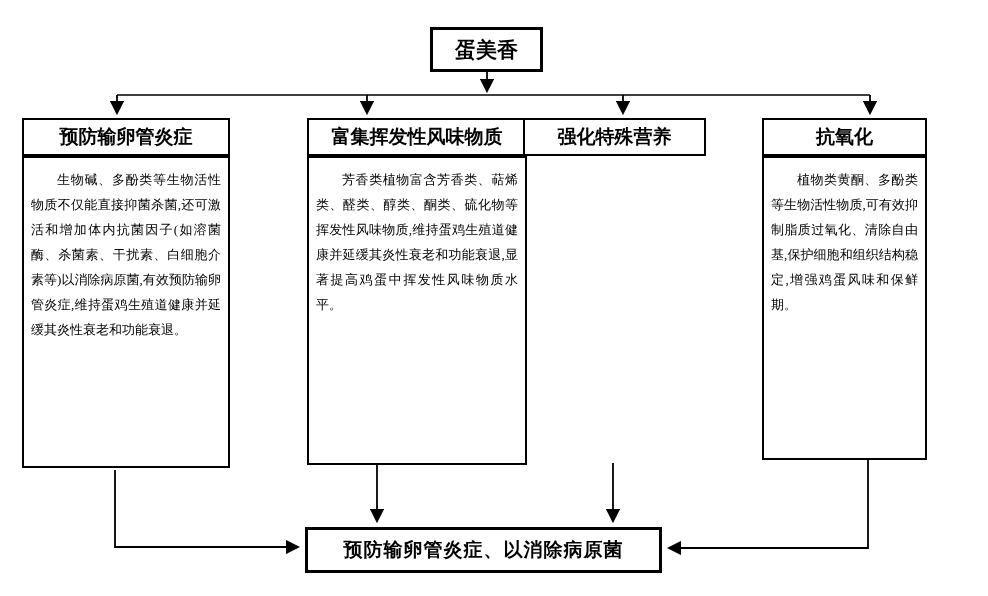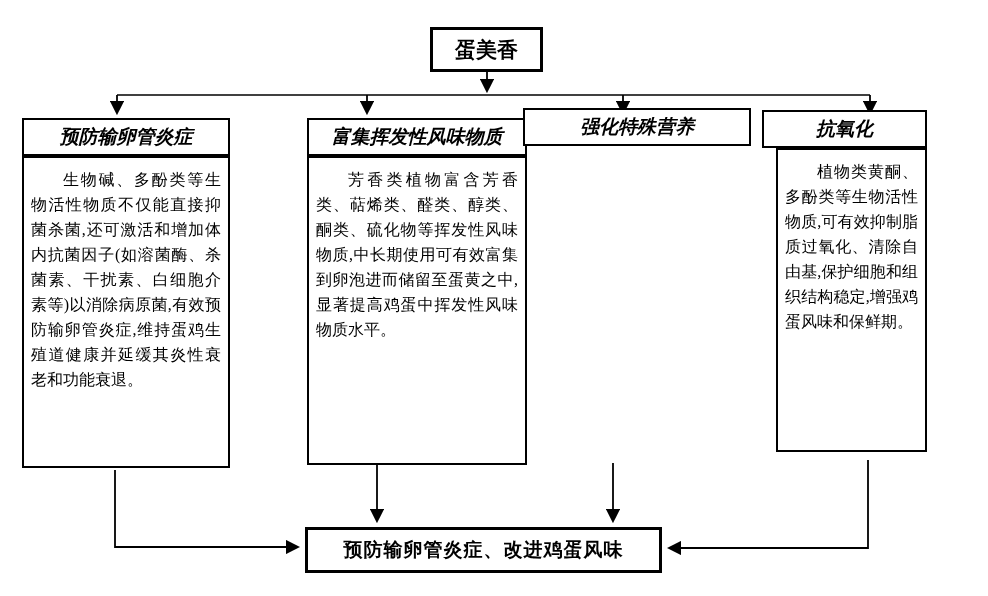--- a/index.html
+++ b/index.html
@@ -67,41 +67,40 @@
     border: 2px solid #000000;
     background: #ffffff;
     height: 38px;
     display: flex;
     align-items: center;
     justify-content: center;
     font-family: "Liberation Sans", sans-serif;
     font-weight: bold;
     font-size: 19px;
     white-space: nowrap;
-    font-style: italic;
   }
   .branch-body {
     box-sizing: border-box;
     border: 2px solid #000000;
     background: #ffffff;
     padding: 9px 7px 0 7px;
-    font-size: 16px;
+    font-size: 13px;
     line-height: 25px;
     text-align: justify;
     text-justify: inter-character;
     text-indent: 2em;
   }
   #branch-1 { left: 22px;  top: 118px; width: 208px; }
   #branch-2 { left: 271px; top: 118px; width: 220px; margin-left: 36px; }
-  #branch-3 { left: 523px; top: 108px; width: 228px; }
-  #branch-4 { left: 762px; top: 110px; width: 165px; }
+  #branch-3 { left: 523px; top: 118px; width: 183px; }
+  #branch-4 { left: 762px; top: 118px; width: 165px; }
   #branch-1 .branch-body { height: 312px; }
   #branch-2 .branch-body { height: 309px; }
   #branch-3 .branch-body { height: 307px; }
-  #branch-4 .branch-body { height: 304px; margin-left: 14px; }
+  #branch-4 .branch-body { height: 304px; }
 </style>
 </head>
 <body>
 
 <div class="canvas">
 
   <svg class="connector-layer" width="988" height="596" viewBox="0 0 988 596" xmlns="http://www.w3.org/2000/svg">
     <defs>
       <marker id="arr-head" viewBox="0 0 10 10" refX="8.5" refY="5" markerWidth="8" markerHeight="8" orient="auto-start-reverse">
         <path d="M 0 0 L 10 5 L 0 10 z" fill="#000000"></path>
@@ -130,29 +129,29 @@
     <span>蛋美香</span>
   </div>
 
   <div class="branch" id="branch-1">
     <div class="branch-header">预防输卵管炎症</div>
     <div class="branch-body">生物碱、多酚类等生物活性物质不仅能直接抑菌杀菌,还可激活和增加体内抗菌因子(如溶菌酶、杀菌素、干扰素、白细胞介素等)以消除病原菌,有效预防输卵管炎症,维持蛋鸡生殖道健康并延缓其炎性衰老和功能衰退。</div>
   </div>
 
   <div class="branch" id="branch-2">
     <div class="branch-header">富集挥发性风味物质</div>
-    <div class="branch-body">芳香类植物富含芳香类、萜烯类、醛类、醇类、酮类、硫化物等挥发性风味物质,中长期使用可有效富集到卵泡进而储留至蛋黄之中,显著提高鸡蛋中挥发性风味物质水平。</div>
+    <div class="branch-body">芳香类植物富含芳香类、萜烯类、醛类、醇类、酮类、硫化物等挥发性风味物质,维持蛋鸡生殖道健康并延缓其炎性衰老和功能衰退,显著提高鸡蛋中挥发性风味物质水平。</div>
   </div>
 
   <div class="branch" id="branch-3">
     <div class="branch-header">强化特殊营养</div>
   </div>
 
   <div class="branch" id="branch-4">
     <div class="branch-header">抗氧化</div>
     <div class="branch-body">植物类黄酮、多酚类等生物活性物质,可有效抑制脂质过氧化、清除自由基,保护细胞和组织结构稳定,增强鸡蛋风味和保鲜期。</div>
   </div>
 
   <div class="box outcome-box">
-    <span>预防输卵管炎症、改进鸡蛋风味</span>
+    <span>预防输卵管炎症、以消除病原菌</span>
   </div>
 
 </div>
 
 </body></html>

